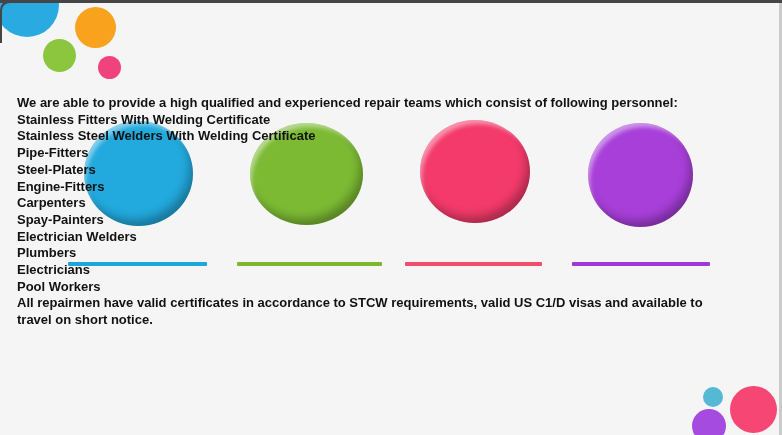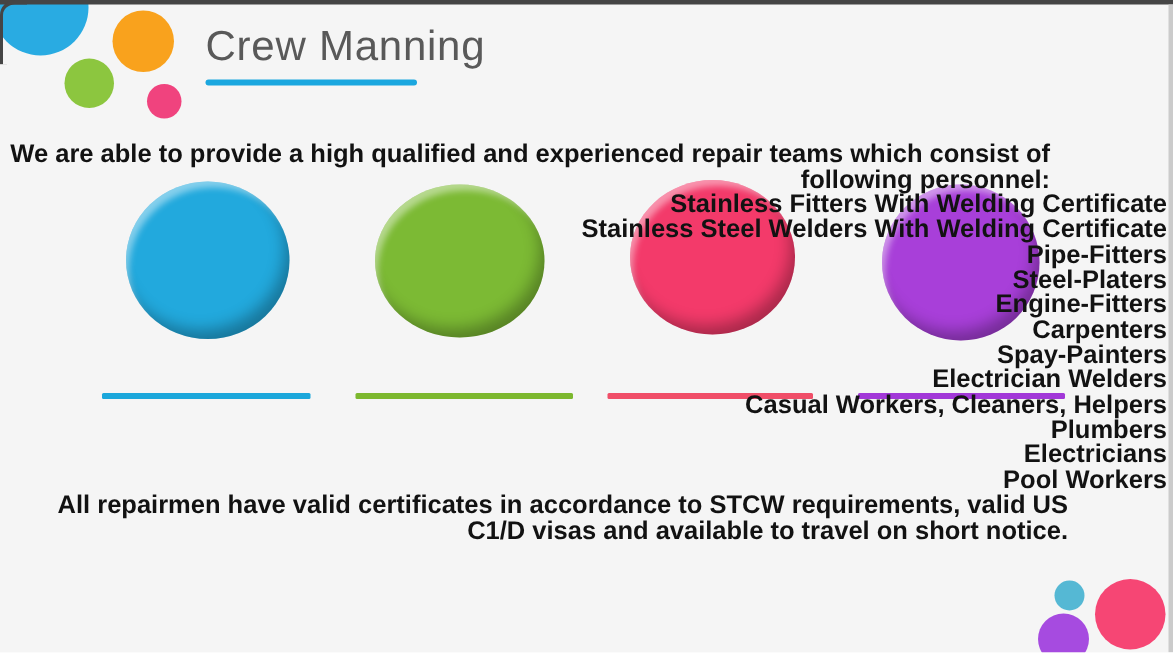--- a/index.html
+++ b/index.html
@@ -25,45 +25,41 @@
   .big-circle{
     position:absolute;border-radius:50%;z-index:1;
     box-shadow:
       inset 4px 6px 4px -2px rgba(255,255,255,0.45),
       inset -5px -8px 10px -2px rgba(0,0,0,0.30);
   }
   .rule{position:absolute;top:262px;height:4px;border-radius:1px;z-index:1;}
 
   .text-block{
     position:absolute;left:0;right:4px;top:95px;z-index:6;
-    text-align:right;color:#121212;font-weight:bold;
-    font-size:17px;line-height:16.7px;
+    text-align:left;color:#121212;font-weight:bold;
+    font-size:13px;line-height:16.7px;padding-left:17px;
   }
   .text-block p{margin:0;}
   .intro-par{width:700px;margin:0 auto;}
   .footer-par{width:712px;margin:0 auto;}
 </style>
 </head>
 <body>
 
 <div class="slide">
 
   <div class="frame-top"></div>
   <div class="frame-corner"></div>
   <div class="frame-right"></div>
 
   <div class="decor" style="left: -5px; top: -27px; width: 64px; height: 64px; background-color: rgb(41, 171, 226);"></div>
   <div class="decor" style="left: 75px; top: 7px; width: 41px; height: 41px; background-color: rgb(249, 162, 29);"></div>
   <div class="decor" style="left: 43px; top: 39px; width: 33px; height: 33px; background-color: rgb(140, 198, 63);"></div>
   <div class="decor" style="left: 98px; top: 56px; width: 23px; height: 23px; background-color: rgb(240, 67, 126);"></div>
 
-  <div class="title-wrap">
-    <div class="title-text">Crew Manning</div>
-    <div class="title-underline" style="background-color: rgb(27, 167, 223);"></div>
-  </div>
 
   <div class="big-circle" style="left: 84px; top: 121px; width: 109px; height: 105px; background-color: rgb(34, 169, 221);"></div>
   <div class="big-circle" style="left: 250px; top: 123px; width: 113px; height: 102px; background-color: rgb(124, 186, 52);"></div>
   <div class="big-circle" style="left: 420px; top: 120px; width: 110px; height: 103px; background-color: rgb(243, 58, 106);"></div>
   <div class="big-circle" style="left: 588px; top: 123px; width: 105px; height: 104px; background-color: rgb(168, 63, 217);"></div>
 
   <div class="rule" style="left: 68px; width: 139px; background-color: rgb(27, 167, 219);"></div>
   <div class="rule" style="left: 237px; width: 145px; background-color: rgb(124, 184, 46);"></div>
   <div class="rule" style="left: 405px; width: 137px; background-color: rgb(240, 78, 104);"></div>
   <div class="rule" style="left: 572px; width: 138px; background-color: rgb(162, 56, 216);"></div>
@@ -72,21 +68,20 @@
     <p class="intro-par">We are able to provide a high qualified and experienced repair teams which consist of following personnel:</p>
     <div>
         <div>Stainless Fitters With Welding Certificate</div>
         <div>Stainless Steel Welders With Welding Certificate</div>
         <div>Pipe-Fitters</div>
         <div>Steel-Platers</div>
         <div>Engine-Fitters</div>
         <div>Carpenters</div>
         <div>Spay-Painters</div>
         <div>Electrician Welders</div>
-        <div>Casual Workers, Cleaners, Helpers</div>
         <div>Plumbers</div>
         <div>Electricians</div>
         <div>Pool Workers</div>
       </div>
     <p class="footer-par">All repairmen have valid certificates in accordance to STCW requirements, valid US C1/D visas and available to travel on short notice.</p>
   </div>
 
   <div class="decor" style="left: 703px; top: 387px; width: 20px; height: 20px; z-index: 8; background-color: rgb(85, 184, 212);"></div>
   <div class="decor" style="left: 692px; top: 409px; width: 34px; height: 34px; z-index: 8; background-color: rgb(166, 75, 224);"></div>
   <div class="decor" style="left: 730px; top: 386px; width: 47px; height: 47px; z-index: 8; background-color: rgb(246, 70, 116);"></div>

